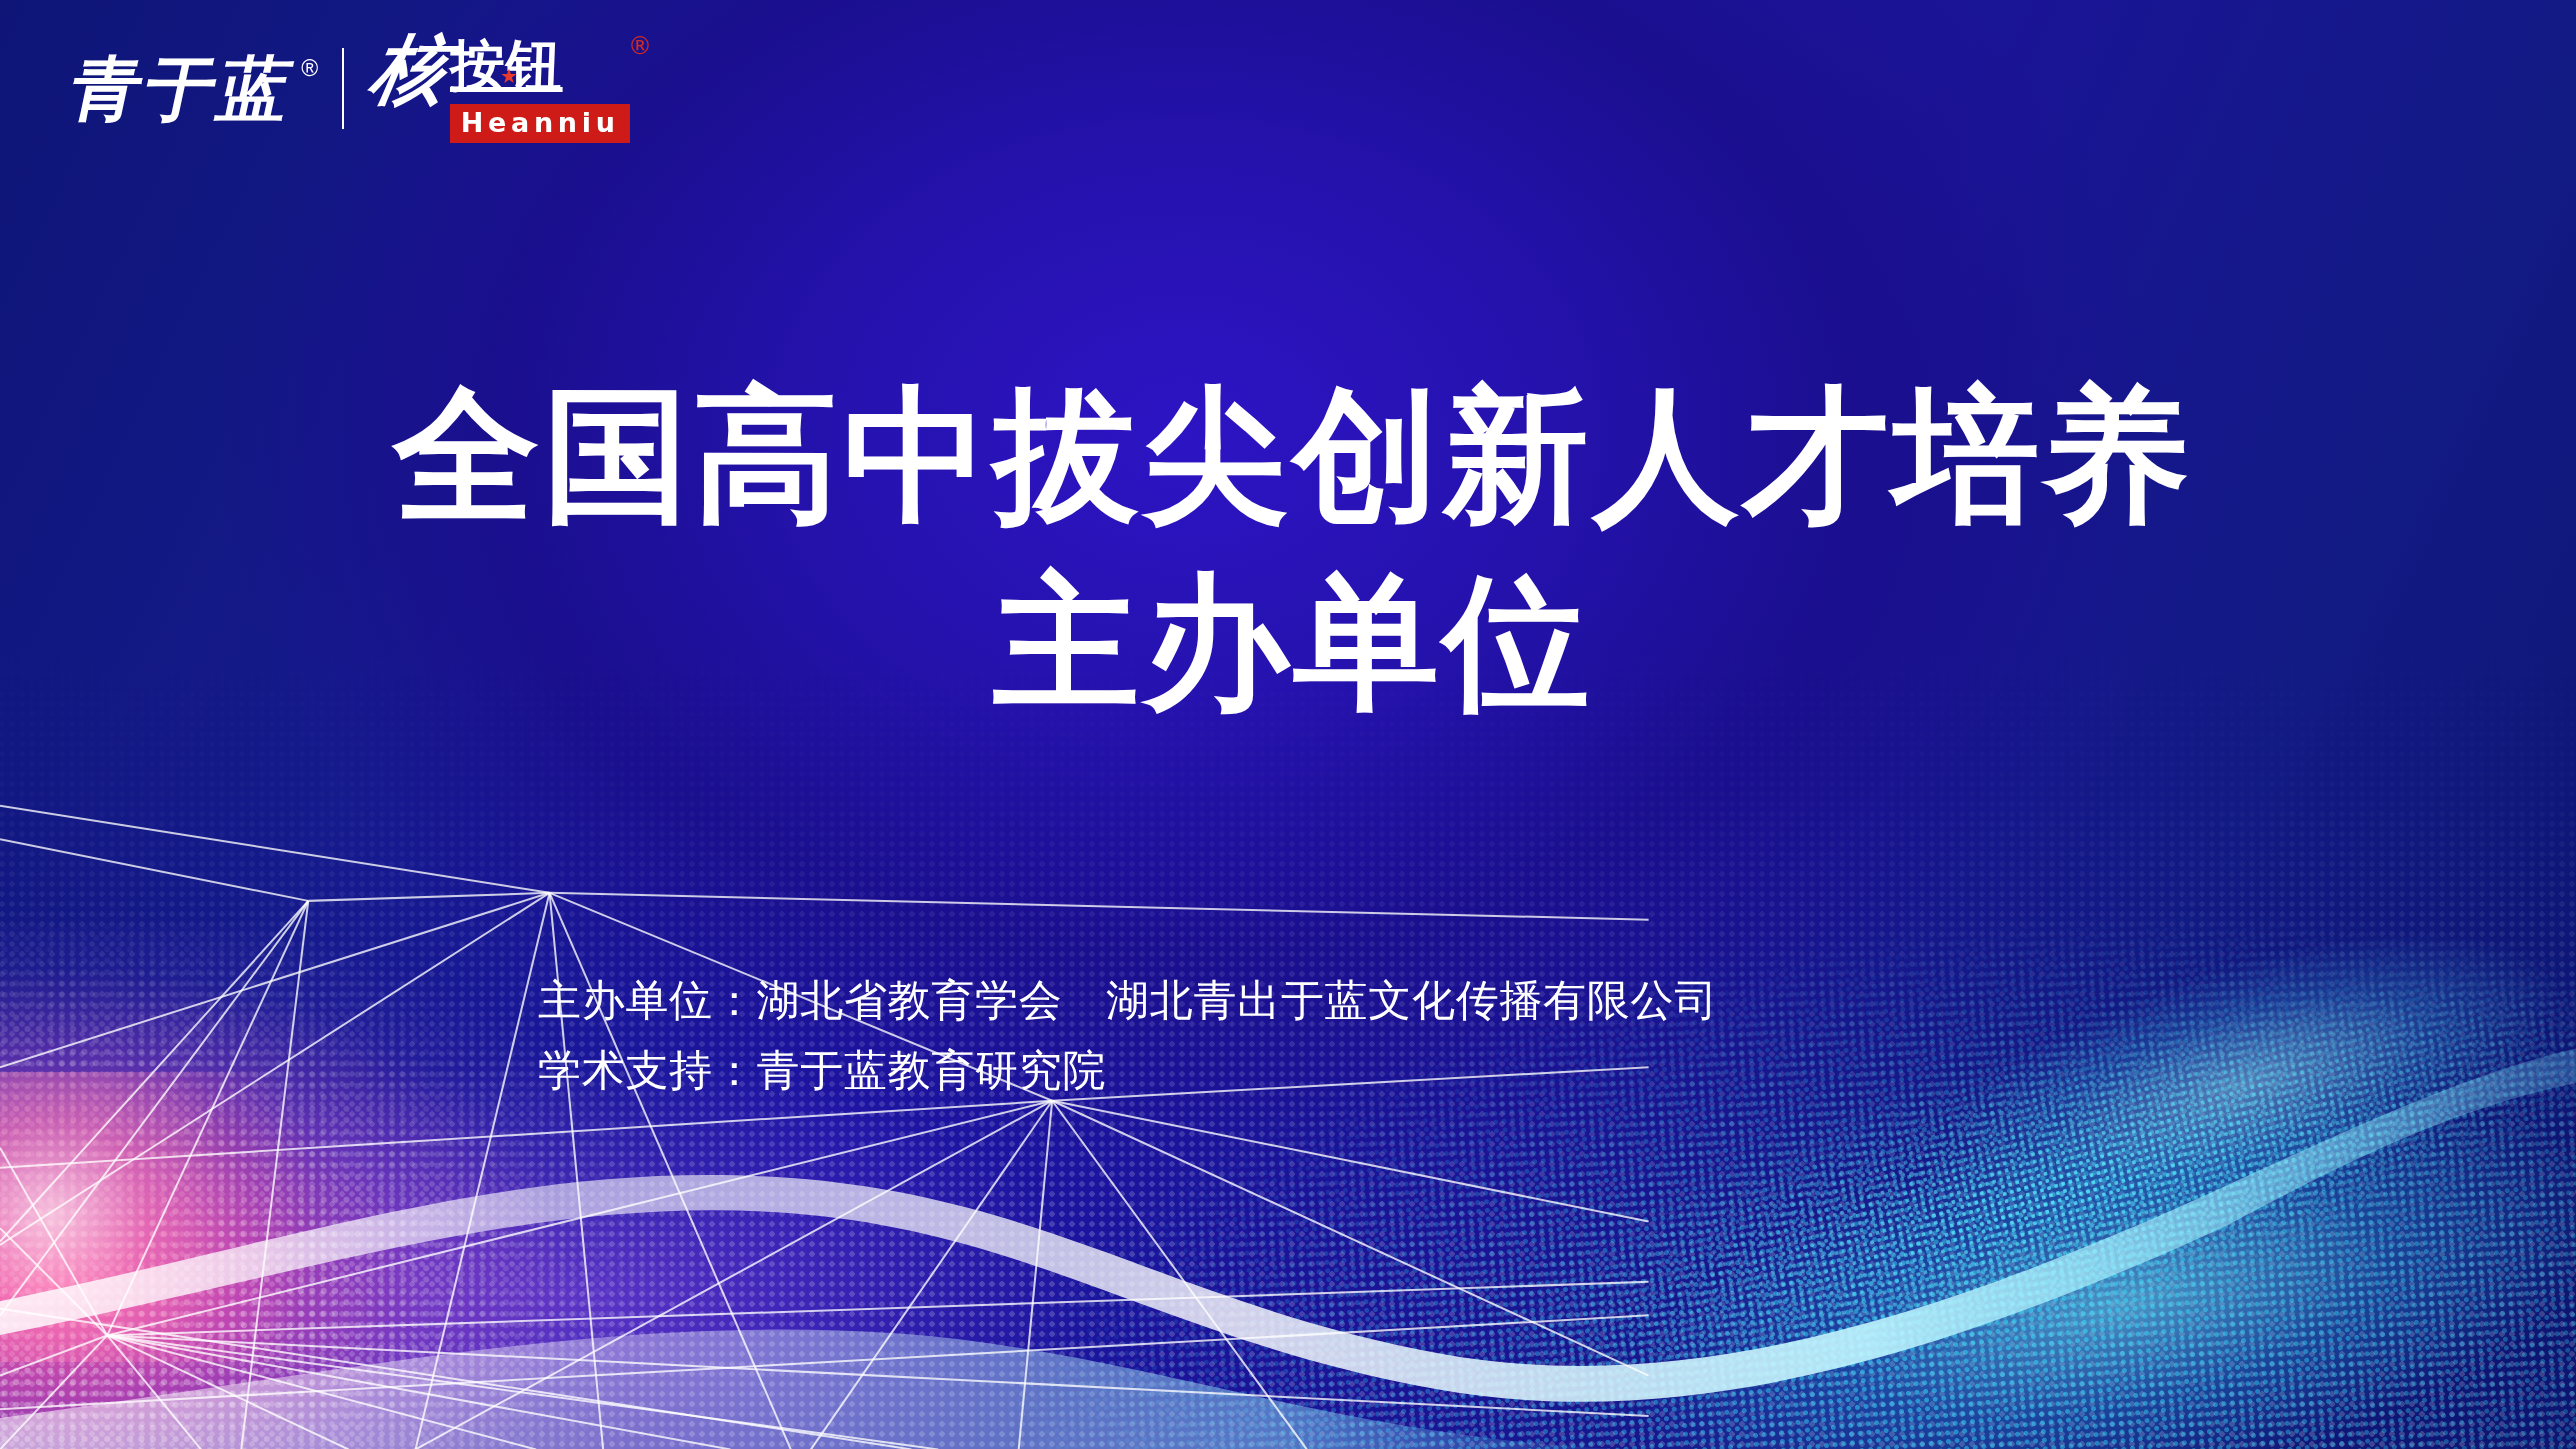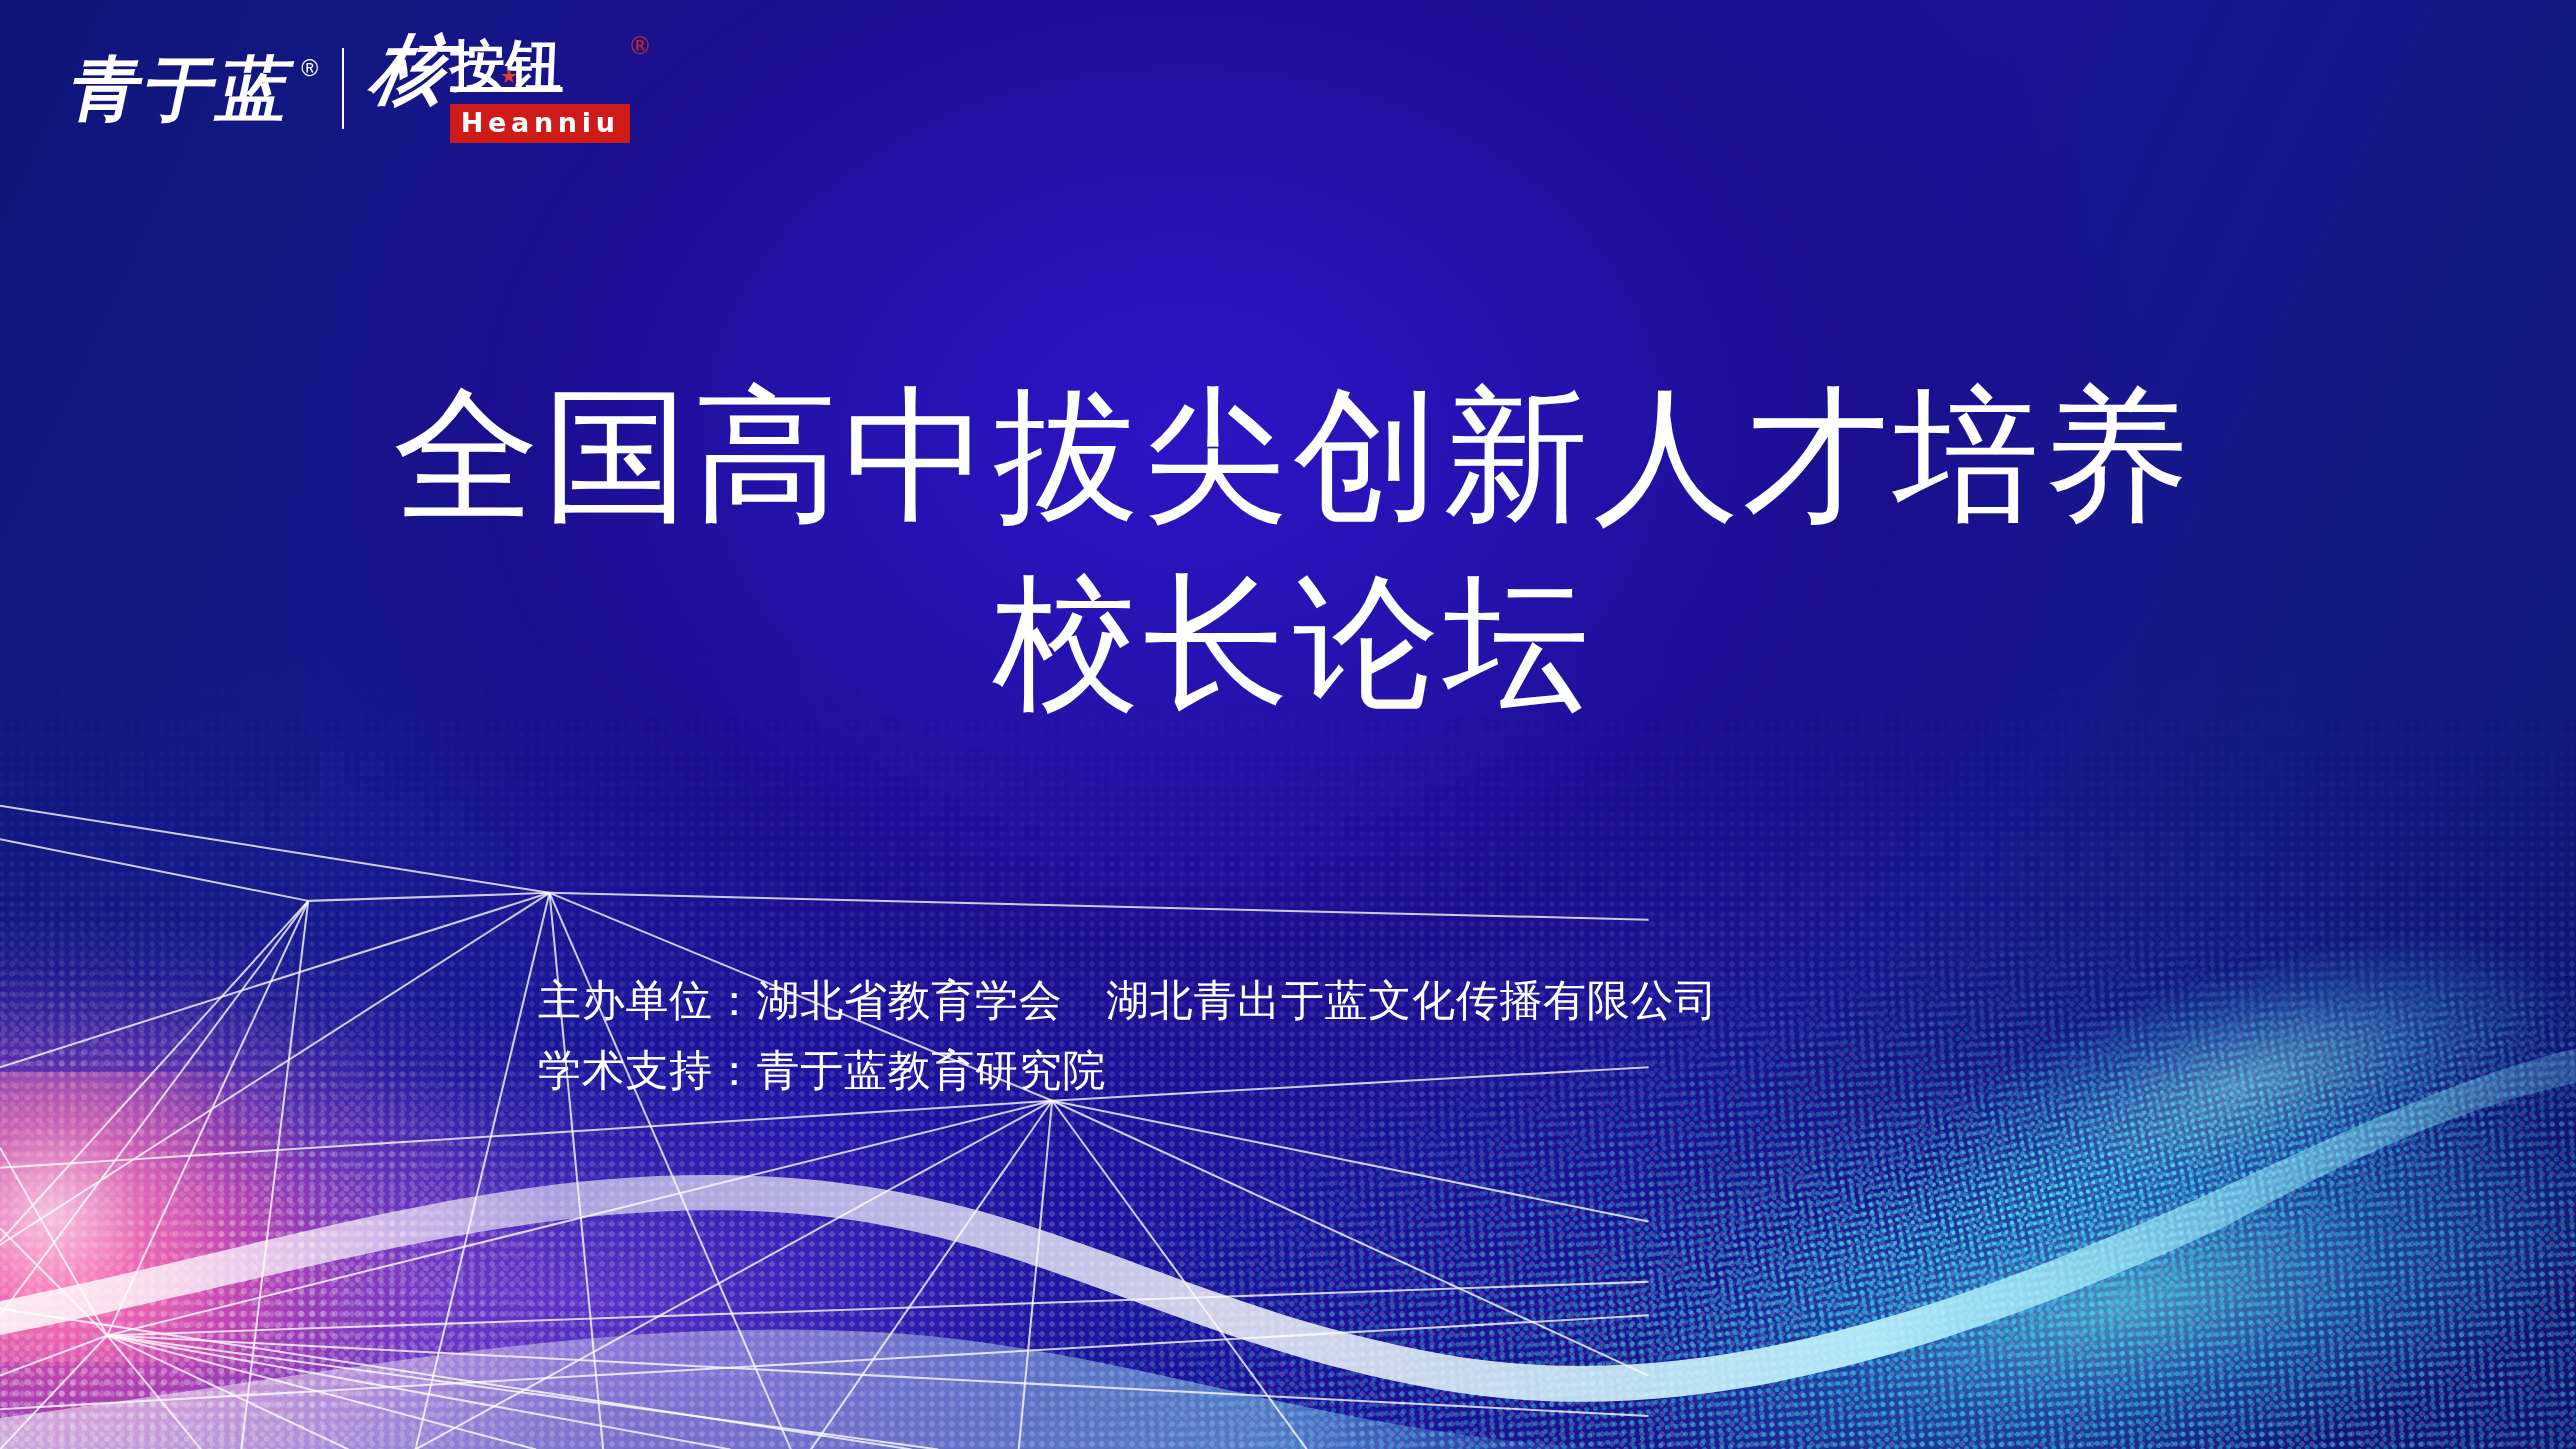--- a/index.html
+++ b/index.html
@@ -176,21 +176,21 @@
   
   #content { position: absolute; inset: 0; z-index: 30; }
 
   .title-block {
     position: absolute;
     left: 0; right: 0; top: 362px;
     text-align: center;
   }
   .title-line {
     color: #ffffff;
-    font-weight: normal;
+    font-weight: bold;
     font-size: 146px;
     line-height: 1.28;
     letter-spacing: 4px;
     font-family: "DejaVu Sans", "Liberation Sans", sans-serif;
     white-space: nowrap;
     padding-left: 10px;
   }
 
   .org-block {
     position: absolute;
@@ -311,21 +311,21 @@
         </div>
         <div class="heanniu-banner">Heanniu</div>
       </div>
     </div>
   </div>
 
   <div id="content">
 
     <div class="title-block">
       <div class="title-line">全国高中拔尖创新人才培养</div>
-      <div class="title-line">校长论坛</div>
+      <div class="title-line">主办单位</div>
     </div>
 
     <div class="org-block">
       <div class="org-line">主办单位：湖北省教育学会　湖北青出于蓝文化传播有限公司</div>
       <div class="org-line">学术支持：青于蓝教育研究院</div>
     </div>
 
   </div>
 </div>
 

